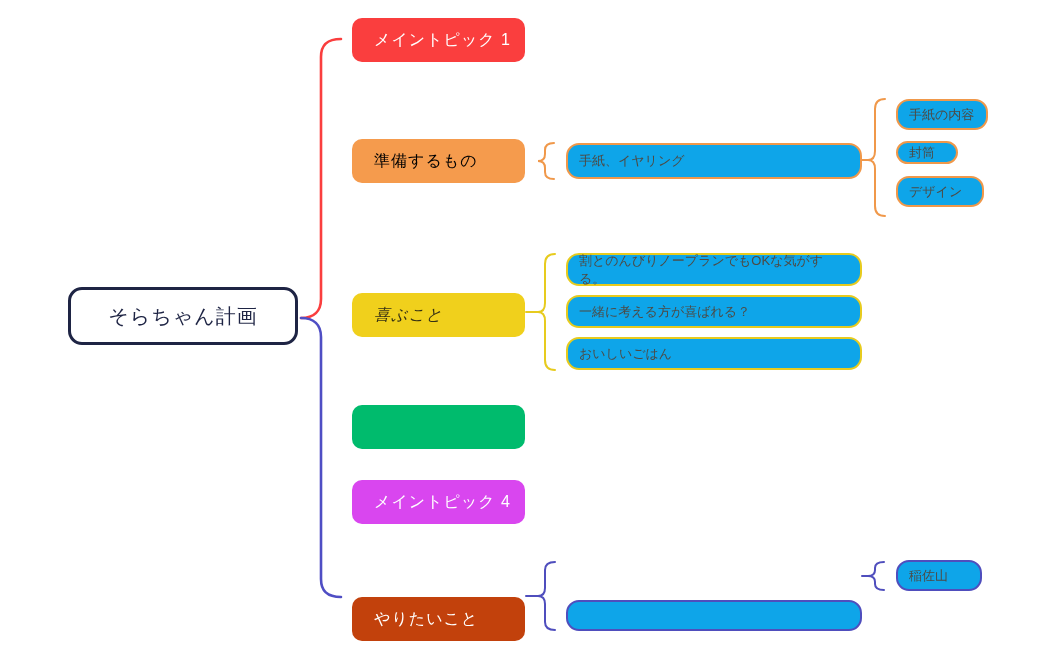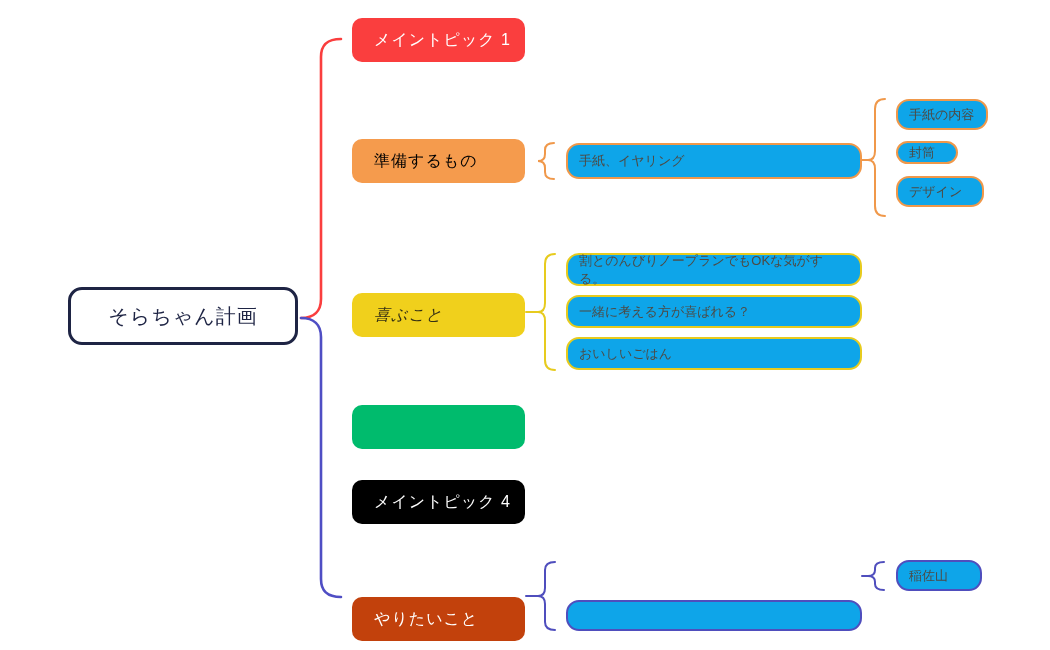--- a/index.html
+++ b/index.html
@@ -17,21 +17,21 @@
     justify-content:center;font-size:20px;color:#1e2444;letter-spacing:1px;
   }
   .main{
     left:352px;width:173px;height:44px;border-radius:10px;
     padding:0 12px 0 22px;font-size:16px;letter-spacing:1px;
   }
   .c-red{background:#fa3e3e;color:#ffffff;}
   .c-orange{background:#f59b4d;color:#000000;}
   .c-yellow{background:#f0d01c;color:#343014;}
   .c-green{background:#00bb6d;color:#ffffff;}
-  .c-blue{background:#000000;color:#ffffff;text-align:center;}
+  .c-blue{background:#d946ef;color:#ffffff;text-align:center;}
   .c-indigo{background:#c2410c;color:#ffffff;margin-top:24px;}
   .child{
     background:#0ea5e9;border:2px solid;border-radius:13px;
     padding:8px 11px;font-size:13px;color:#4d4a44;
   }
   .b-orange{border-color:#f0984a;}
   .b-yellow{border-color:#e7cb1e;}
   .b-indigo{border-color:#4f4ebd;}
 </style>
 </head>

